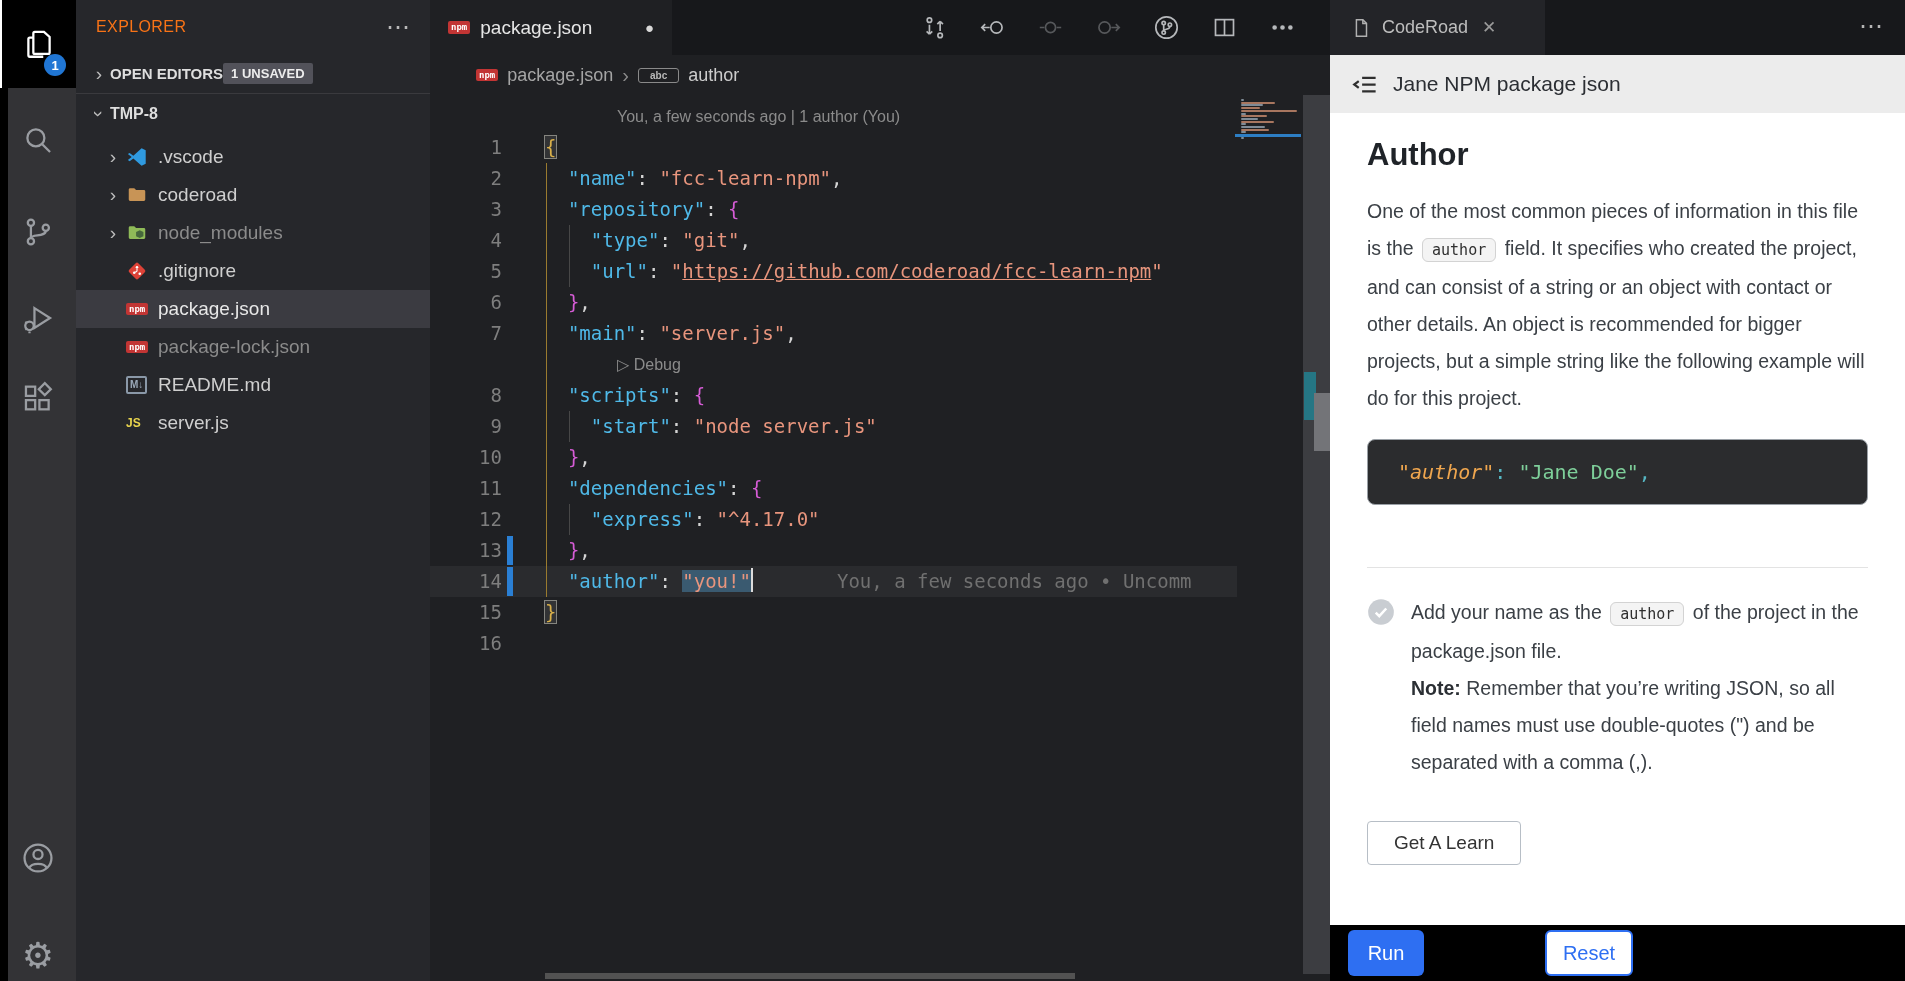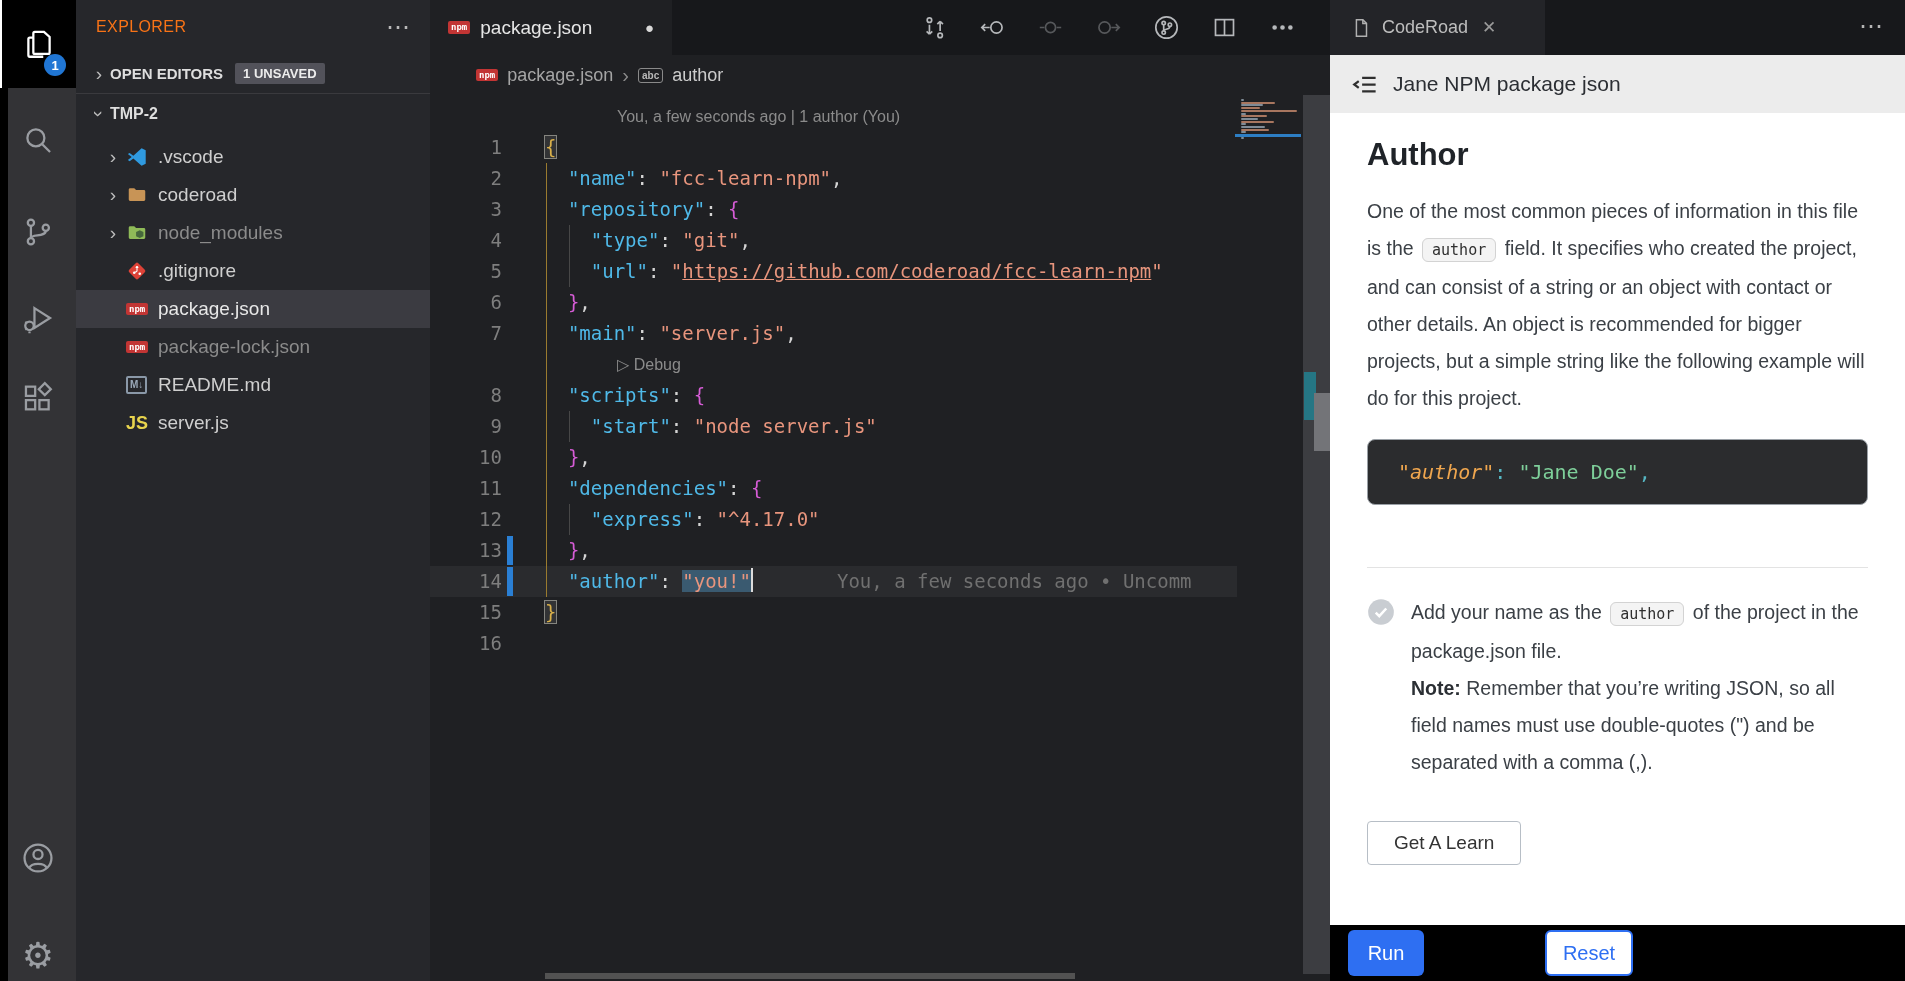--- a/index.html
+++ b/index.html
@@ -18,45 +18,45 @@
 
   
   .sidebar { position:absolute; left:76px; top:0; width:354px; height:981px; background:#26272b; color:#cfcfcf; }
   .sb-header { height:54px; display:flex; align-items:center; padding:0 20px; }
   .sb-title { font-size:16px; color:#f97316; letter-spacing:.4px; }
   .sb-more { margin-left:auto; color:#b9b9b9; font-size:24px; cursor:pointer; }
   .sb-row { height:40px; display:flex; align-items:center; padding:0 12px; font-weight:bold; font-size:15px; color:#dedede; cursor:pointer; }
   .sb-open { border-bottom:1px solid #3a3a3e; }
   .sb-chev { width:22px; color:#bdbdbd; font-size:19px; font-weight:normal; text-align:center; }
   .sb-chev.down { transform:rotate(90deg); }
-  .badge-unsaved { margin-left:12px; background:#52525a; color:#ededed; font-weight:bold; font-size:13px; padding:3px 8px; border-radius:2px; }
+  .badge-unsaved { background:#52525a; color:#ededed; font-weight:bold; font-size:13px; padding:3px 8px; border-radius:2px; }
   .sb-project { font-size:16px; }
   .tree { padding-top:4px; }
   .trow { height:38px; display:flex; align-items:center; padding-left:24px; font-size:19px; cursor:pointer; }
   .trow .sb-chev { width:26px; }
   .trow.selected { background:#3b3b41; color:#e8e8e8; }
   .trow .ficon { width:32px; display:flex; align-items:center; }
   .trow.dim .fname { color:#8b8b8b; }
   .npmtag { display:inline-block; background:#c23534; color:#fff; font-family:"DejaVu Sans Mono", monospace; font-size:9px; font-weight:bold; border-radius:2px; padding:1px 3px; line-height:1.2; }
   .mdtag { display:inline-block; border:2px solid #8a98a8; color:#9aa8b8; font-size:10px; font-weight:bold; border-radius:2px; padding:0 2px; line-height:1.4; }
-  .jstag { color:#e8d44d; font-weight:bold; font-size:18px; }
+  .jstag { color:#e8d44d; font-weight:bold; font-size:12px; }
 
   
   .editor { position:absolute; left:430px; top:0; width:900px; height:981px; background:#1f2023; overflow:hidden; }
   .tabbar { height:55px; background:#17181b; display:flex; align-items:center; }
   .etab { width:242px; height:55px; background:#1f2023; display:flex; align-items:center; gap:10px; padding:0 18px; cursor:pointer; }
   .etab-title { color:#e6e6e6; font-size:19px; }
   .dirty { color:#d8d8d8; font-size:15px; margin-left:auto; }
   .tab-actions { margin-left:auto; display:flex; align-items:center; gap:31px; padding-right:34px; }
   .tab-actions .ticon { cursor:pointer; display:flex; }
   .tab-actions svg { width:27px; height:27px; stroke:#b6b8bb; fill:none; stroke-width:1.5; }
   .ticon.dim svg { opacity:.4; }
   .breadcrumb { height:40px; display:flex; align-items:center; gap:9px; padding-left:46px; font-size:18px; color:#a5a5a5; }
   .bc-sep { color:#8a8a8a; font-size:20px; }
-  .abc-box { border:1px solid #8a8a8a; border-radius:3px; color:#b9b9b9; font-size:10px; font-weight:bold; padding:1px 3px; }
+  .abc-box { border:1px solid #8a8a8a; border-radius:3px; color:#b9b9b9; font-size:10px; font-weight:bold; padding:1px 11px; }
   .bc-symbol { color:#cccccc; }
 
   .code { position:absolute; left:0; top:101px; width:807px; height:580px; font-family:"DejaVu Sans Mono", monospace; font-size:19px; }
   .crow { position:relative; height:31px; line-height:31px; display:flex; overflow:hidden; }
   .crow.current { background:rgba(255,255,255,.05); }
   .num { width:72px; text-align:right; color:#7e7e7e; flex:none; }
   .chg { position:absolute; left:77px; top:1px; bottom:1px; width:6px; background:#2a7fd4; }
   .txt { flex:1; padding-left:43px; white-space:pre; overflow:hidden; }
   .lenstxt { padding-left:115px; font-family:"Liberation Sans", sans-serif; font-size:16px; color:#8b8b8b; }
   .tk-p { color:#d5d5d5; } .tk-k { color:#4fb9e8; } .tk-s { color:#e8957d; }
@@ -166,21 +166,21 @@
       <span class="sb-title">EXPLORER</span>
       <span class="sb-more">⋯</span>
     </div>
     <div class="sb-row sb-open">
       <span class="sb-chev">›</span>
       <span>OPEN EDITORS</span>
       <span class="badge-unsaved">1 UNSAVED</span>
     </div>
     <div class="sb-row sb-project">
       <span class="sb-chev down">›</span>
-      <span>TMP-2</span>
+      <span>TMP-8</span>
     </div>
     <div class="tree" id="filetree">
         <div class="trow">
           <span class="sb-chev">›</span>
           <span class="ficon">
             <svg width="22" height="22" viewBox="0 0 24 24">
               <polygon fill="#2f9ae0" points="17,2.5 8,10.5 4,7.5 2,8.6 6.2,12 2,15.4 4,16.5 8,13.5 17,21.5 21.5,19.3 21.5,4.7"></polygon>
             </svg>
           </span>
           <span class="fname">.vscode</span>

